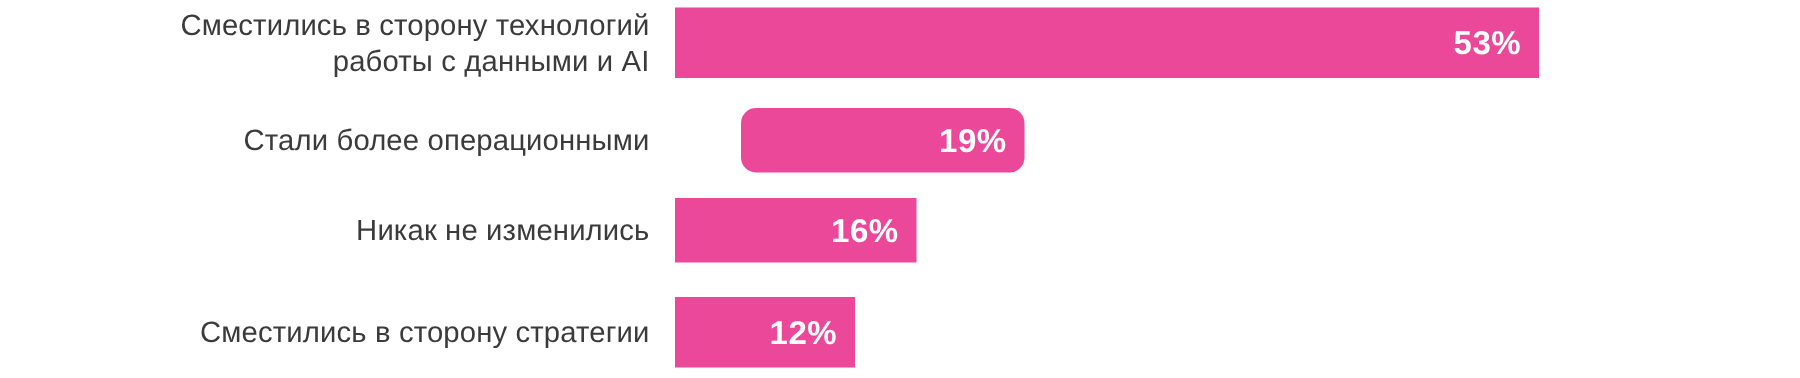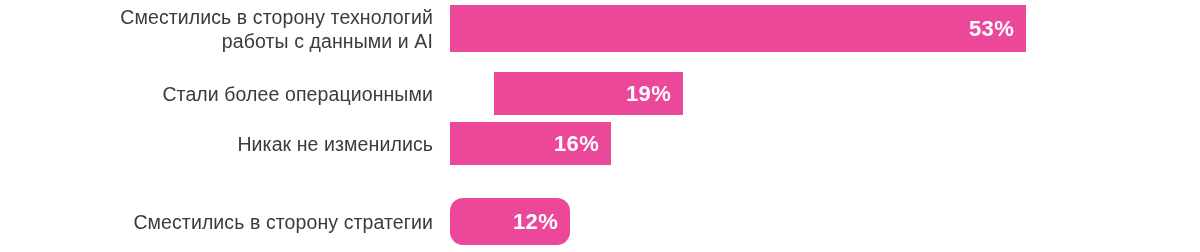--- a/index.html
+++ b/index.html
@@ -68,21 +68,21 @@
   .bar-value {
     color: #ffffff;
     font-size: 22px;
     font-weight: 700;
     letter-spacing: 0.3px;
     line-height: 1;
   }
   
   .row-0 { top: 5px;   height: 47px; }
   .row-1 { top: 72px;  height: 43px; gap: 44px; }
-  .row-2 { top: 122px; height: 43px; }
+  .row-2 { top: 132px; height: 43px; }
   .row-3 { top: 198px; height: 47px; }
 </style>
 </head>
 <body>
 
 <div class="chart">
   <div class="rows">
 
     <div class="row row-0">
       <div class="cat-label">Сместились в сторону технологий
@@ -90,38 +90,38 @@
       <div class="bar-area">
         <div class="bar" style="width:576px;">
           <span class="bar-value">53%</span>
         </div>
       </div>
     </div>
 
     <div class="row row-1">
       <div class="cat-label">Стали более операционными</div>
       <div class="bar-area">
-        <div class="bar" style="width:189px;">
+        <div class="bar" style="width:189px;border-radius:10px;">
           <span class="bar-value">19%</span>
         </div>
       </div>
     </div>
 
     <div class="row row-2">
       <div class="cat-label">Никак не изменились</div>
       <div class="bar-area">
         <div class="bar" style="width:161px;">
           <span class="bar-value">16%</span>
         </div>
       </div>
     </div>
 
     <div class="row row-3">
       <div class="cat-label">Сместились в сторону стратегии</div>
       <div class="bar-area">
-        <div class="bar" style="width:120px;border-radius:13px;">
+        <div class="bar" style="width:120px;">
           <span class="bar-value">12%</span>
         </div>
       </div>
     </div>
 
   </div>
 </div>
 
 </body></html>

